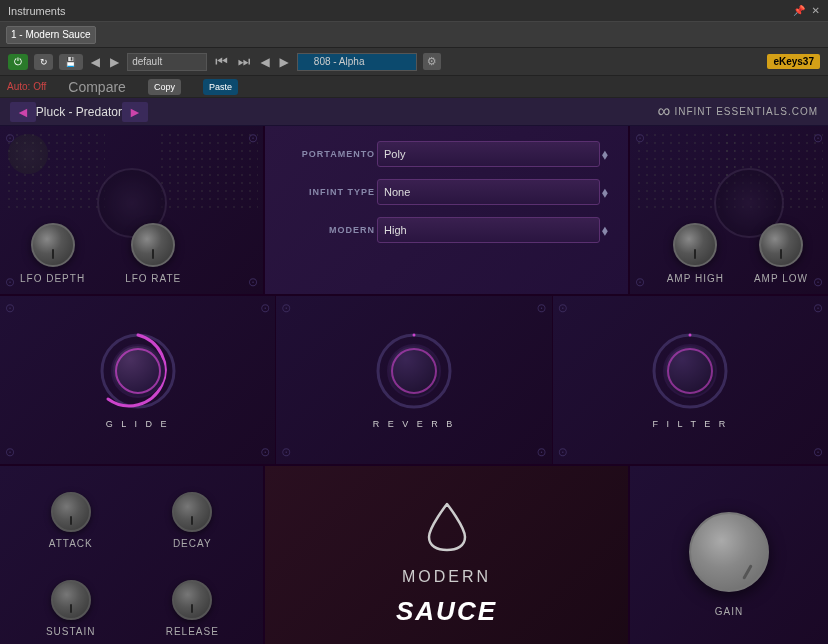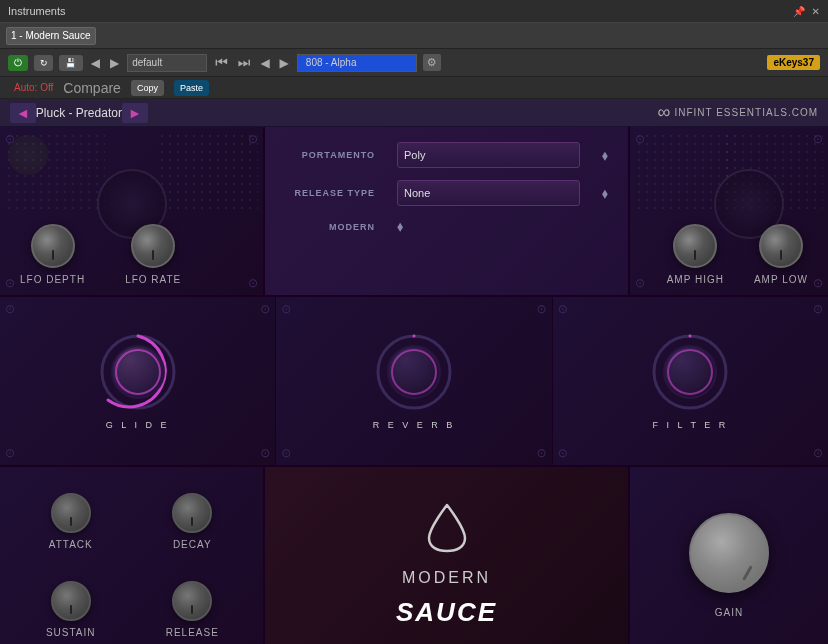--- a/index.html
+++ b/index.html
@@ -9,22 +9,21 @@
       background: #1a1a2e;
       font-family: Arial, sans-serif;
       overflow: hidden;
     }
 
     
     .title-bar {
       background: #2d2d2d;
       height: 22px;
       display: flex;
-      align-items: center;
-      padding: 11px 8px;
+      padding: 5px 8px;
       border-bottom: 1px solid #444;
     }
     .title-bar-text {
       color: #ccc;
       font-size: 11px;
     }
     .title-bar-controls {
       margin-left: auto;
       display: flex;
       gap: 6px;
@@ -95,26 +94,26 @@
     }
     .nav-btn {
       background: none;
       border: none;
       color: #aaa;
       font-size: 12px;
       cursor: pointer;
       padding: 0 2px;
     }
     .patch-select {
-      background: #1d4ed8;
+      background: #0c4a6e;
       color: #ccc;
       border: 1px solid #555;
       height: 18px;
       font-size: 10px;
-      padding: 0 8px;
+      padding: 0 16px;
       min-width: 120px;
     }
     .ekeys-badge {
       margin-left: auto;
       background: #d4a017;
       color: #000;
       font-size: 10px;
       font-weight: bold;
       padding: 2px 6px;
       border-radius: 2px;
@@ -215,21 +214,21 @@
       flex: 1;
       background: linear-gradient(135deg, #2a1540 0%, #220f38 100%);
       padding: 15px 20px;
       display: flex;
       flex-direction: column;
       gap: 12px;
     }
     .control-row {
       display: flex;
       align-items: center;
-      gap: 22px;
+      gap: 2px;
     }
     .control-label {
       color: #8888aa;
       font-size: 9px;
       font-weight: bold;
       letter-spacing: 1px;
       width: 90px;
       text-align: right;
     }
     .control-select {
@@ -457,21 +456,21 @@
   <button class="nav-btn" style="font-size:14px;">⏭</button>
   <button class="nav-btn">◀</button>
   <button class="nav-btn">▶</button>
   <select class="patch-select">
     <option>808 - Alpha</option>
   </select>
   <button class="gear-btn">⚙</button>
   <span class="ekeys-badge">eKeys37</span>
 </div>
 
-<div class="toolbar" style="height:22px; background:#2e2e2e; padding: 0 14px; gap:10px;">
+<div class="toolbar" style="height:22px; background:#2e2e2e; padding: 0 7px; gap:22px;">
   <span class="toolbar-label" style="color:#cc4444;font-size:10px;">Auto: Off</span>
   <span class="toolbar-label">Compare</span>
   <button class="toolbar-btn" style="background:#555;">Copy</button>
   <button class="toolbar-btn" style="background:#0c4a6e;">Paste</button>
 </div>
 
 <div class="header-strip">
   <button class="nav-arrow">◄</button>
   <span class="patch-title">Pluck - Predator</span>
   <button class="nav-arrow">►</button>
@@ -510,32 +509,37 @@
         <span class="control-label">PORTAMENTO</span>
         <select class="control-select">
           <option>Poly</option>
           <option>Mono</option>
           <option>Legato</option>
         </select>
         <span style="color:#8888aa;font-size:14px;">⬧</span>
       </div>
 
       <div class="control-row">
-        <span class="control-label">RELEASE TYPE</span>
+        <span class="control-label">INFINT TYPE</span>
         <select class="control-select">
           <option>None</option>
           <option>Low Pass</option>
           <option>High Pass</option>
           <option>Band Pass</option>
         </select>
         <span style="color:#8888aa;font-size:14px;">⬧</span>
       </div>
 
       <div class="control-row">
         <span class="control-label">MODERN</span>
+        <select class="control-select">
+          <option>Low</option>
+          <option>Medium</option>
+          <option selected="">High</option>
+        </select>
         <span style="color:#8888aa;font-size:14px;">⬧</span>
       </div>
     </div>
 
     <div class="right-panel">
       <div class="dot-grid" style="left:5px;top:5px;"></div>
       <div class="dot-grid dot-grid-right"></div>
       <div class="speaker-circle" style="left:60%;"></div>
       <div class="knob-container">
         <div class="knob"></div>

